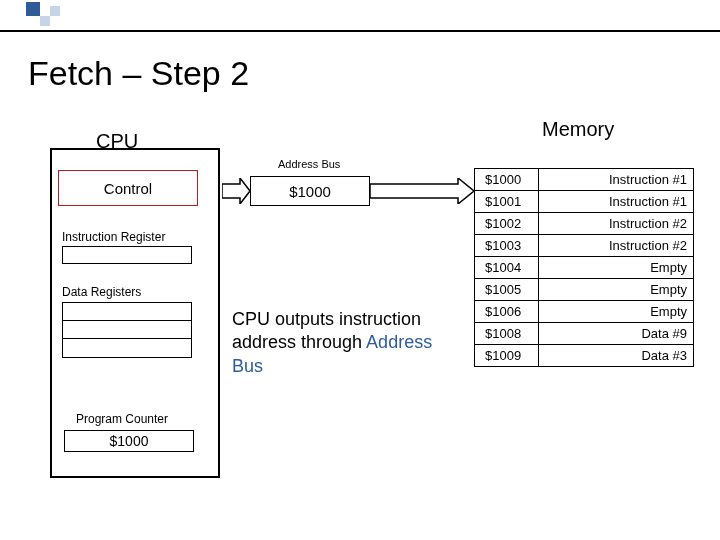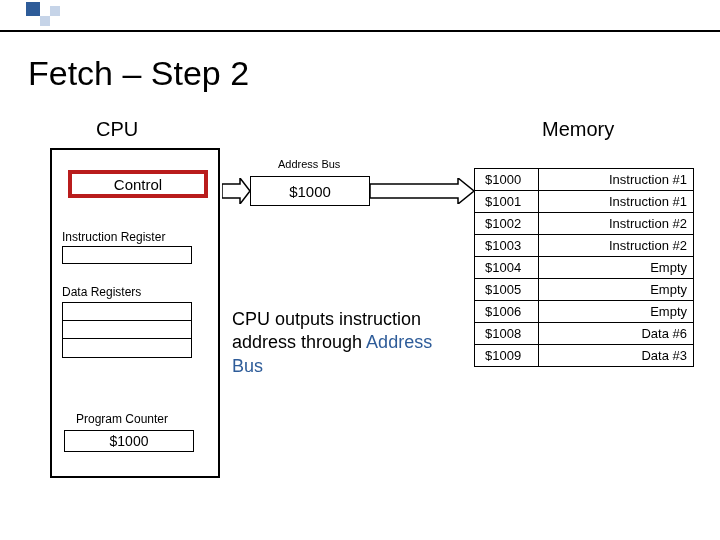--- a/index.html
+++ b/index.html
@@ -36,40 +36,40 @@
     background: #000;
   }
   .title {
     position: absolute;
     left: 28px; top: 54px;
     font-size: 34px;
     font-weight: 400;
   }
   .cpu-label {
     position: absolute;
-    left: 96px; top: 118px;
+    left: 96px; top: 130px;
     font-size: 20px;
   }
   .memory-label {
     position: absolute;
     left: 542px; top: 118px;
     font-size: 20px;
   }
   .cpu-box {
     position: absolute;
     left: 50px; top: 148px;
     width: 170px; height: 330px;
     border: 2px solid #000;
     background: #fff;
   }
   .control-box {
     position: absolute;
-    left: 16px; top: 20px;
-    width: 140px; height: 28px;
-    border: 4px solid #b91c1c;
+    left: 6px; top: 20px;
+    width: 140px; height: 36px;
+    border: 1px solid #b91c1c;
     display: flex; align-items: center; justify-content: center;
     font-size: 15px;
   }
   .instr-reg-label {
     position: absolute;
     left: 10px; top: 80px;
     font-size: 12px;
     text-align: right;
   }
   .instr-reg-box {
@@ -216,21 +216,21 @@
     <tr>
         <td>$1005</td>
         <td>Empty</td>
       </tr>
     <tr>
         <td>$1006</td>
         <td>Empty</td>
       </tr>
     <tr>
         <td>$1008</td>
-        <td>Data #6</td>
+        <td>Data #9</td>
       </tr>
     <tr>
         <td>$1009</td>
         <td>Data #3</td>
       </tr>
   </tbody>
 </table>
 
 <div class="caption">
   <span>CPU outputs instruction address through </span><span class="hl">Address Bus</span>

